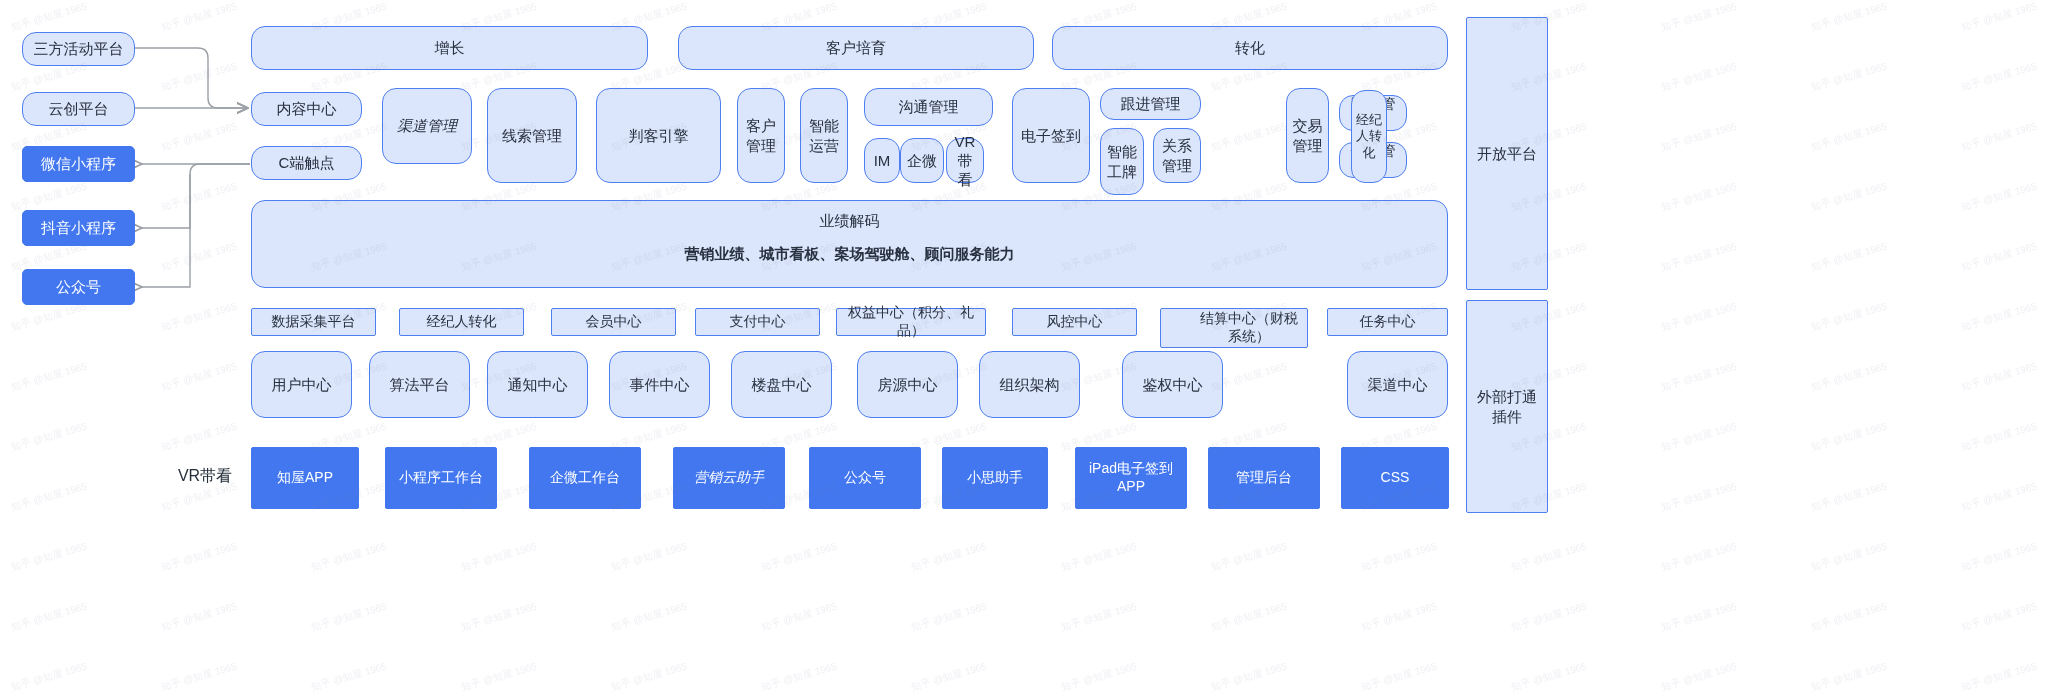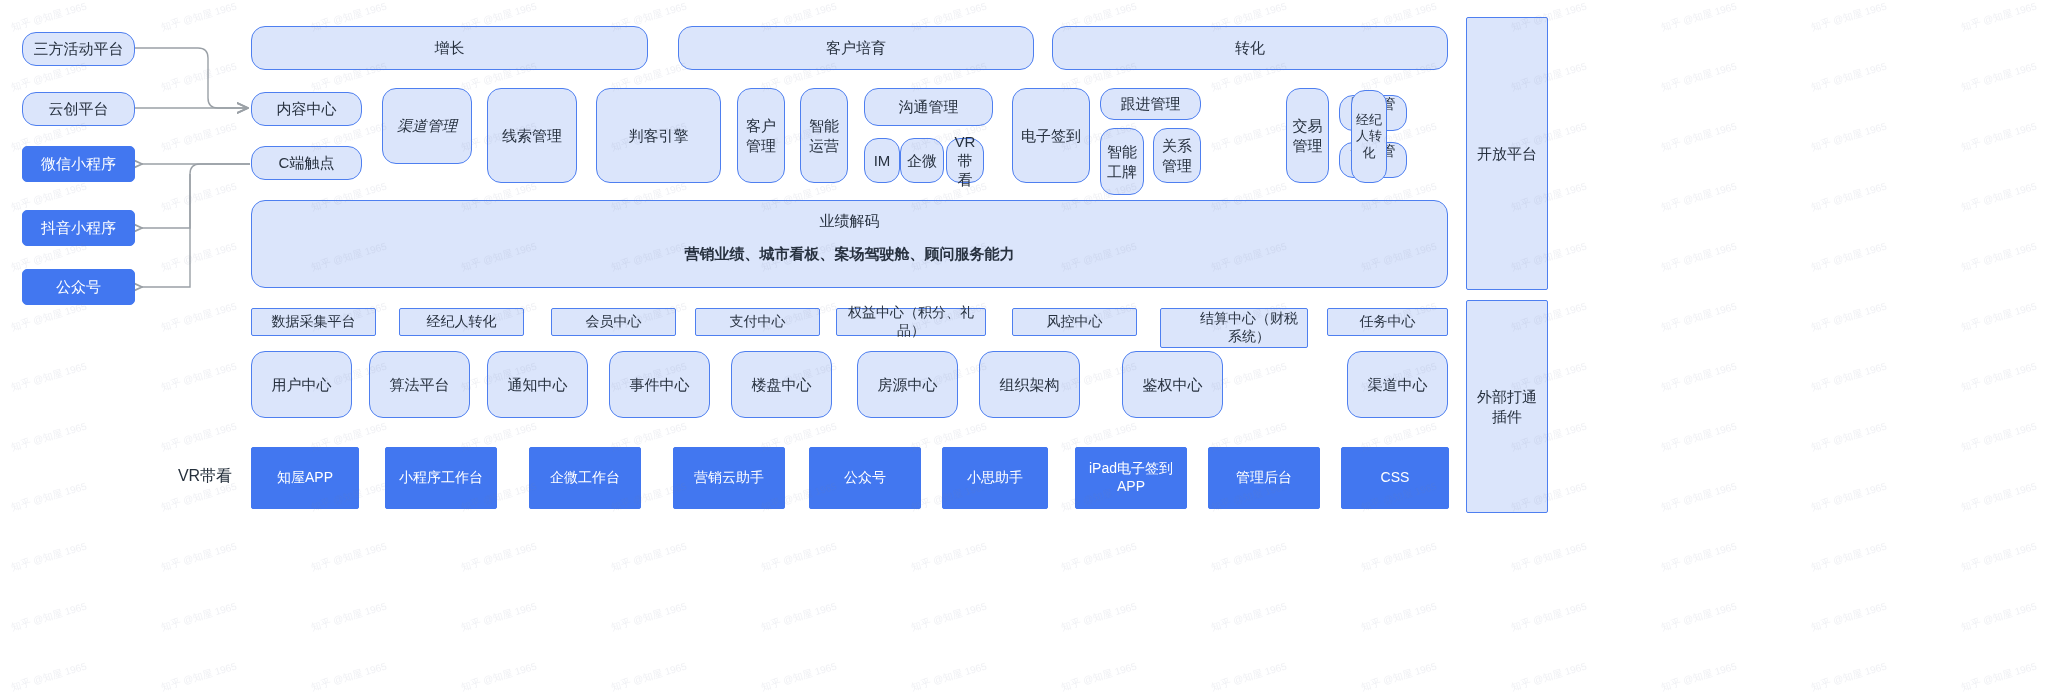--- a/index.html
+++ b/index.html
@@ -173,21 +173,21 @@
   <div class="box lt fs15" style="left:1347px;top:351px;width:101px;height:67px;">渠道中心</div>
 
   <div class="box sq fs15" style="left:1466px;top:17px;width:82px;height:273px;">开放平台</div>
   <div class="box sq fs15" style="left:1466px;top:300px;width:82px;height:213px;">外部打通插件</div>
 
   <div class="plain fs16" style="left:140px;top:462px;width:130px;height:28px;">VR带看</div>
 
   <div class="box solid-sq fs14" style="left:251px;top:447px;width:108px;height:62px;">知屋APP</div>
   <div class="box solid-sq fs14" style="left:385px;top:447px;width:112px;height:62px;">小程序工作台</div>
   <div class="box solid-sq fs14" style="left:529px;top:447px;width:112px;height:62px;">企微工作台</div>
-  <div class="box solid-sq fs14" style="left:673px;top:447px;width:112px;height:62px;">营销云助手</div>
+  <div class="box solid-sq fs14" style="left:673px;top:447px;width:112px;height:62px;font-style:italic;">营销云助手</div>
   <div class="box solid-sq fs14" style="left:809px;top:447px;width:112px;height:62px;">公众号</div>
   <div class="box solid-sq fs14" style="left:942px;top:447px;width:106px;height:62px;">小思助手</div>
   <div class="box solid-sq fs14" style="left:1075px;top:447px;width:112px;height:62px;">iPad电子签到APP</div>
   <div class="box solid-sq fs14" style="left:1208px;top:447px;width:112px;height:62px;">管理后台</div>
   <div class="box solid-sq fs14" style="left:1341px;top:447px;width:108px;height:62px;">CSS</div>
 
 <div class="wm" style="left: 10px; top: 10px;">知乎 @知屋 1965</div>
     <div class="wm" style="left: 160px; top: 10px;">知乎 @知屋 1965</div>
     <div class="wm" style="left: 310px; top: 10px;">知乎 @知屋 1965</div>
     <div class="wm" style="left: 460px; top: 10px;">知乎 @知屋 1965</div>

